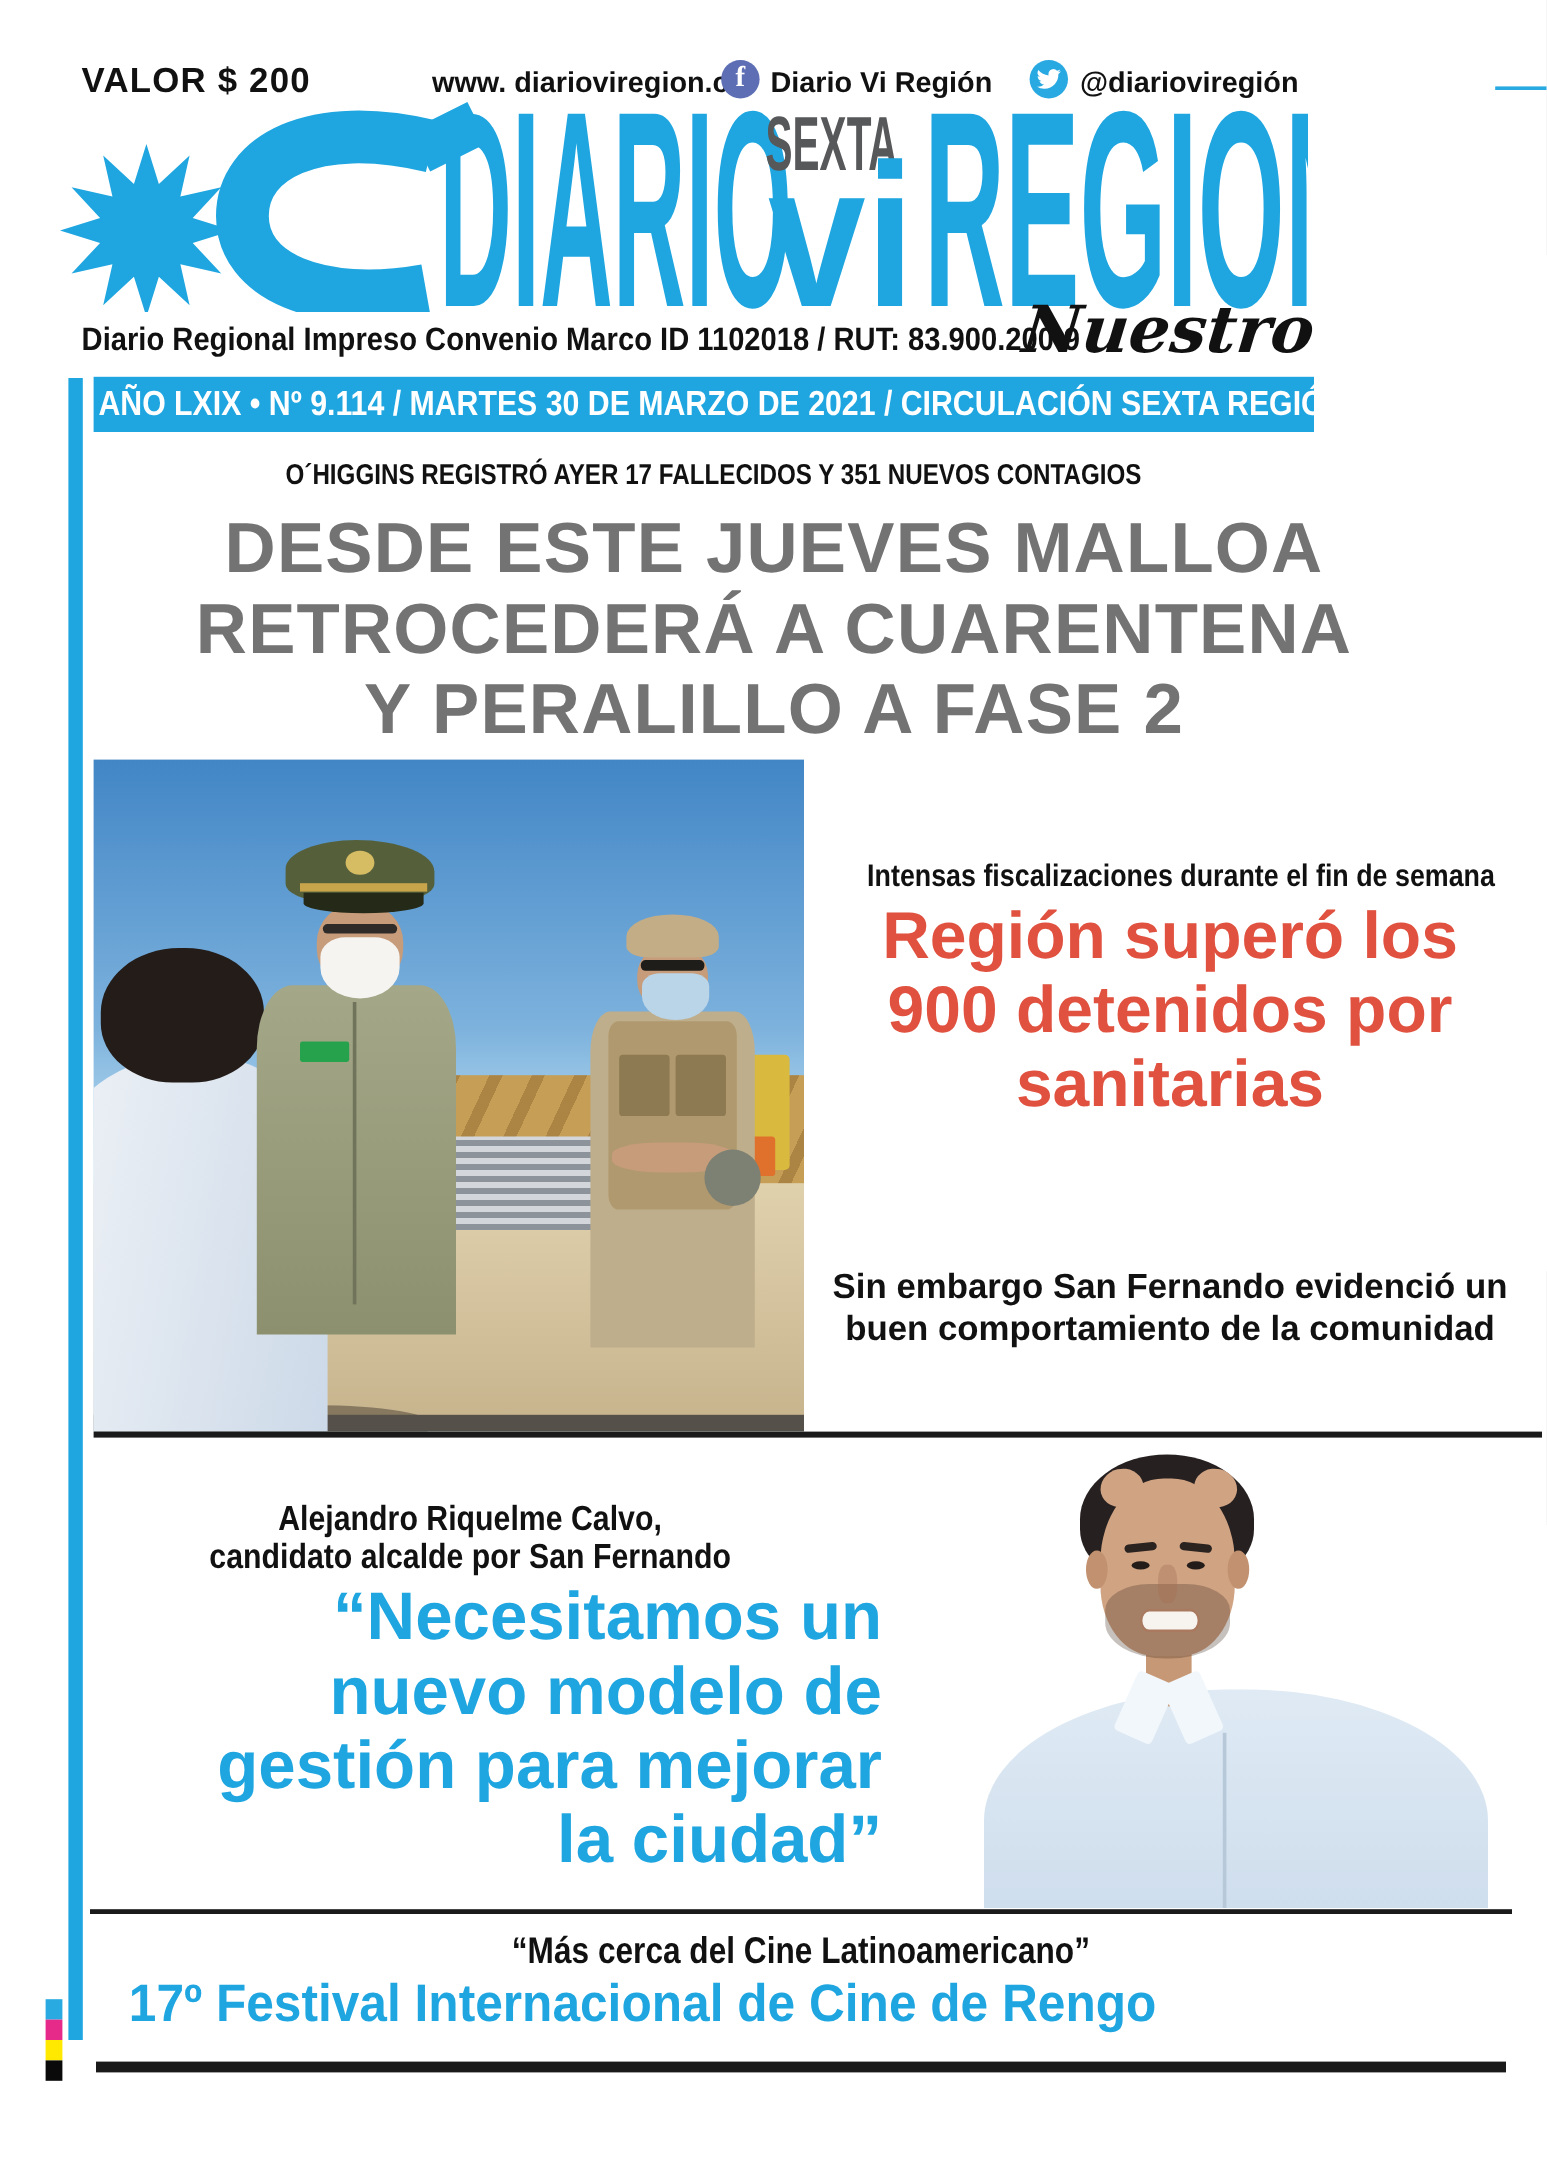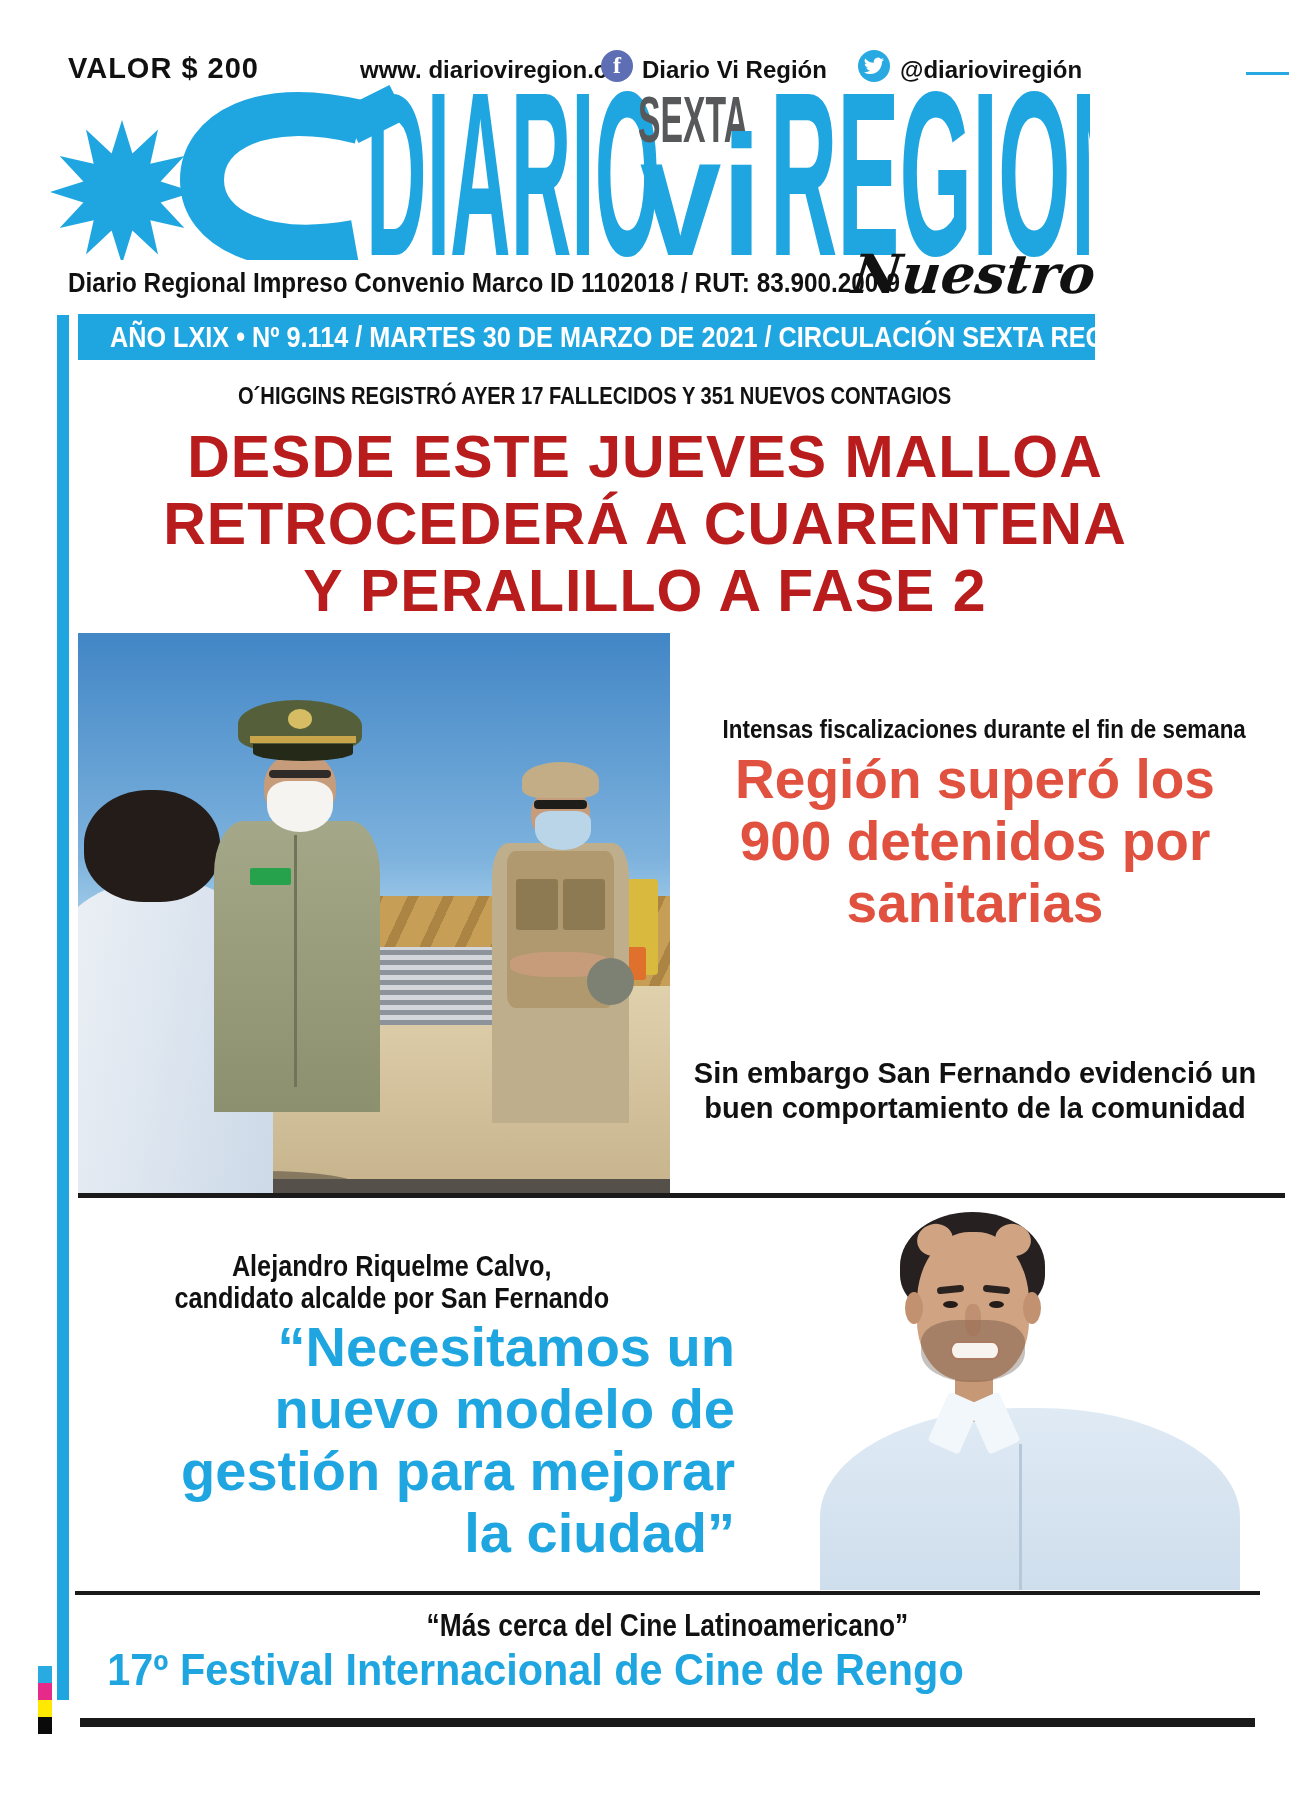--- a/index.html
+++ b/index.html
@@ -27,26 +27,26 @@
   .lg-big{font-size:233px;fill:#1fa6e0;}
   .lg-sexta{font-size:64px;fill:#57585a;}
   .lg-vi{font-size:170px;fill:#1fa6e0;}
 
   #reg-line{left:68px;top:268px;font-size:27px;font-weight:bold;}
   #slogan{left:700px;top:242px;width:392px;text-align:right;font-family:"DejaVu Serif","Liberation Serif",serif;
           font-style:italic;font-weight:bold;font-size:54px;transform:skewX(-6deg);}
 
   
   #issue-bar{left:78px;top:314px;width:1017px;height:46px;background:#1fa6e0;color:#fff;
-             font-size:29px;font-weight:bold;line-height:47px;padding-left:32px;box-sizing:border-box;}
+             font-size:29px;font-weight:bold;line-height:47px;padding-left:4px;box-sizing:border-box;}
   #v-line{left:57px;top:315px;width:12px;height:1385px;background:#1fa6e0;}
 
   
   #kicker{left:80px;top:382px;width:1030px;text-align:center;font-size:24px;font-weight:bold;}
-  #headline{left:60px;top:424px;width:1170px;text-align:center;color:#b91c1c;
+  #headline{left:60px;top:424px;width:1170px;text-align:center;color:#737373;
             font-size:59px;line-height:67px;font-weight:bold;letter-spacing:1px;}
 
   
   #photo{left:78px;top:633px;width:592px;height:560px;overflow:hidden;
          background:linear-gradient(180deg,#4286c6 0%,#7db2dd 40%,#bfe0f2 60%);}
   #photo div{position:absolute;}
   .p-wall{left:20%;top:47%;width:80%;height:17%;background:#c79e55;
           background-image:repeating-linear-gradient(115deg,rgba(120,85,35,.35) 0 10px,transparent 10px 32px);}
   .p-ground{left:0;top:63%;width:100%;height:37%;background:linear-gradient(180deg,#e0d1ad,#c6b38c);}
   .p-pipes{left:50%;top:56%;width:24%;height:14%;

